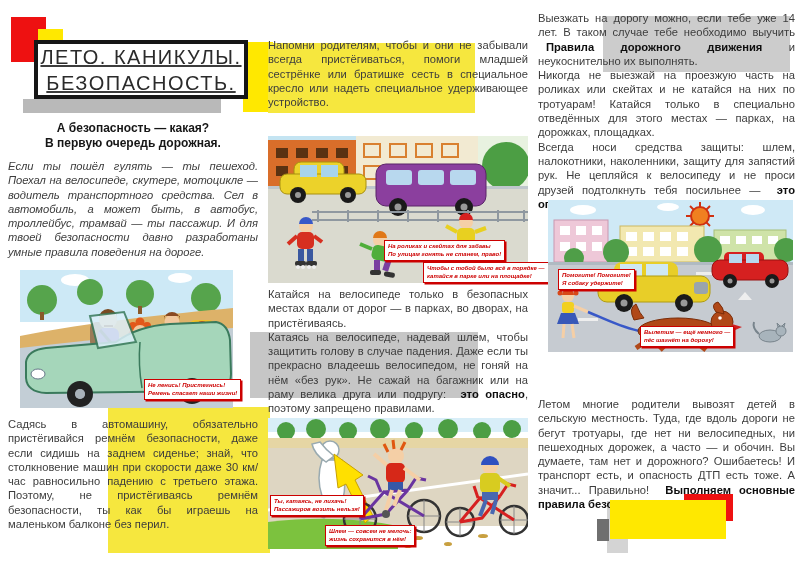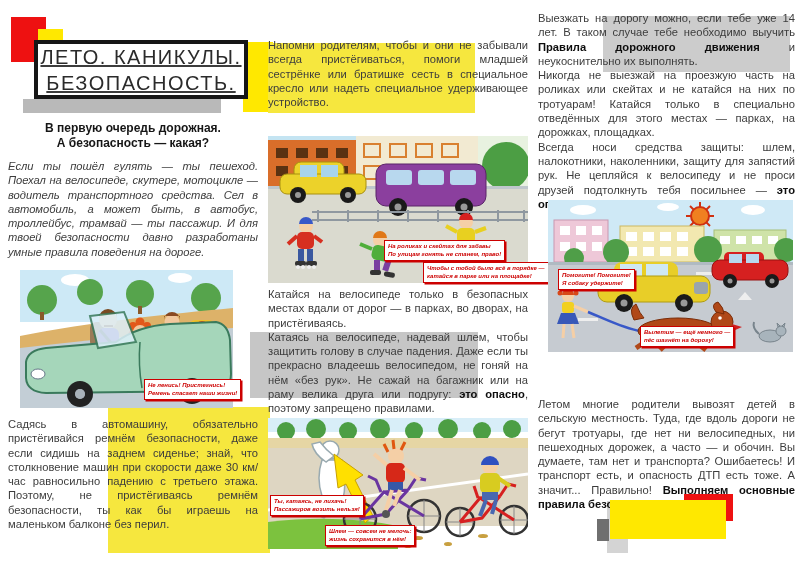--- a/index.html
+++ b/index.html
@@ -1,21 +1,21 @@
 <!DOCTYPE html>
 <html><head>
 <meta charset="utf-8">
 <style>
   html,body{margin:0;padding:0;background:#9a9a9a;}
   .page{position:relative;width:800px;height:565px;margin:0 auto;background:#ffffff;
         font-family:"Liberation Sans",sans-serif;color:#3c3c3c;overflow:hidden;}
   .deco{position:absolute;z-index:1;}
   .para{position:absolute;font-size:11.2px;line-height:14.3px;text-align:justify;z-index:2;}
   .para p{margin:0;}
-  .para b{color:#0e0e0e;}
+  .para b{color:#0e0e0e;margin-left:8px;}
   .title-box{position:absolute;left:34px;top:40px;width:206px;height:51px;background:#fff;
              border:4px solid #161616;z-index:3;display:flex;flex-direction:column;
              justify-content:center;align-items:center;text-decoration:underline;}
   .title-line{font-size:20px;letter-spacing:1.5px;color:#2b2b2b;line-height:26px;white-space:nowrap;}
   .subtitle{position:absolute;left:8px;top:121px;width:250px;text-align:center;font-weight:bold;
             font-size:12px;line-height:15px;color:#161616;z-index:2;}
   .fig{position:absolute;z-index:2;background:#fff;}
   .fig svg{display:block;width:100%;height:100%;}
   .cap{position:absolute;background:#fff;border:1px solid #cc0000;box-shadow:1.5px 1.5px 0 #cc0000;
        color:#cc0000;font-size:6px;font-weight:bold;font-style:italic;line-height:7.5px;
@@ -32,22 +32,22 @@
   <div class="deco" style="left:11px;top:17px;width:35px;height:45px;background:#ee1111;"></div>
   <div class="deco" style="left:38px;top:29px;width:25px;height:72px;background:#ffe800;"></div>
   <div class="deco" style="left:23px;top:99px;width:198px;height:14px;background:#b9b9b9;"></div>
   <div class="deco" style="left:243px;top:42px;width:30px;height:70px;background:#ffe800;"></div>
 
   <div class="title-box">
     <div class="title-line">ЛЕТО. КАНИКУЛЫ.</div>
     <div class="title-line">БЕЗОПАСНОСТЬ.</div>
   </div>
   <div class="subtitle">
+    <div>А безопасность — какая?</div>
     <div>В первую очередь дорожная.</div>
-    <div>А безопасность — какая?</div>
   </div>
 
   <div class="para" style="left:8px;top:159px;width:250px;font-style:italic;">
     <p>Если ты пошёл гулять — ты пешеход. Поехал на велосипеде, скутере, мотоцикле — водитель транспортного средства. Сел в автомобиль, а может быть, в автобус, троллейбус, трамвай — ты пассажир. И для твоей безопасности давно разработаны умные правила поведения на дороге.</p>
   </div>
 
   <div class="fig" style="left:20px;top:270px;width:213px;height:138px;">
     <svg viewBox="0 0 213 138">
       <rect width="213" height="52" fill="#cde9f6"></rect>
       <ellipse cx="55" cy="10" rx="14" ry="6" fill="#fff"></ellipse>
@@ -429,21 +429,21 @@
       <span>Я собаку удержите!</span>
     </div>
     <div class="cap" style="left:92px;top:126px;">
       <span>Вылетим — ещё немного —</span>
       <span>пёс шагнёт на дорогу!</span>
     </div>
   </div>
 
 
   <div class="para" style="left:538px;top:397px;width:257px;">
-    <p><span>Летом многие родители вывозят детей в сельскую местность. Туда, где вдоль дороги не бегут тротуары, где нет ни велосипедных, ни пешеходных дорожек, а часто — и обочин. Вы думаете, там нет и транспорта? Ошибаетесь! И транспорт есть, и опасность ДТП есть тоже. А значит... Правильно! </span><b>Выполняем основные правила безопасности.</b></p>
+    <p><span>Летом многие родители вывозят детей в сельскую местность. Туда, где вдоль дороги не бегут тротуары, где нет ни велосипедных, ни пешеходных дорожек, а часто — и обочин. Вы думаете, там нет и дорожного? Ошибаетесь! И транспорт есть, и опасность ДТП есть тоже. А значит... Правильно! </span><b>Выполняем основные правила безопасности.</b></p>
   </div>
 
   <div class="deco" style="left:607px;top:501px;width:21px;height:52px;background:#d4d4d4;"></div>
   <div class="deco" style="left:684px;top:494px;width:49px;height:27px;background:#ee1111;"></div>
   <div class="deco" style="left:610px;top:500px;width:116px;height:39px;background:#ffe800;z-index:2;"></div>
   <div class="deco" style="left:597px;top:519px;width:12px;height:22px;background:#6f6f6f;z-index:2;"></div>
 
 </div>
 
 </body></html>

